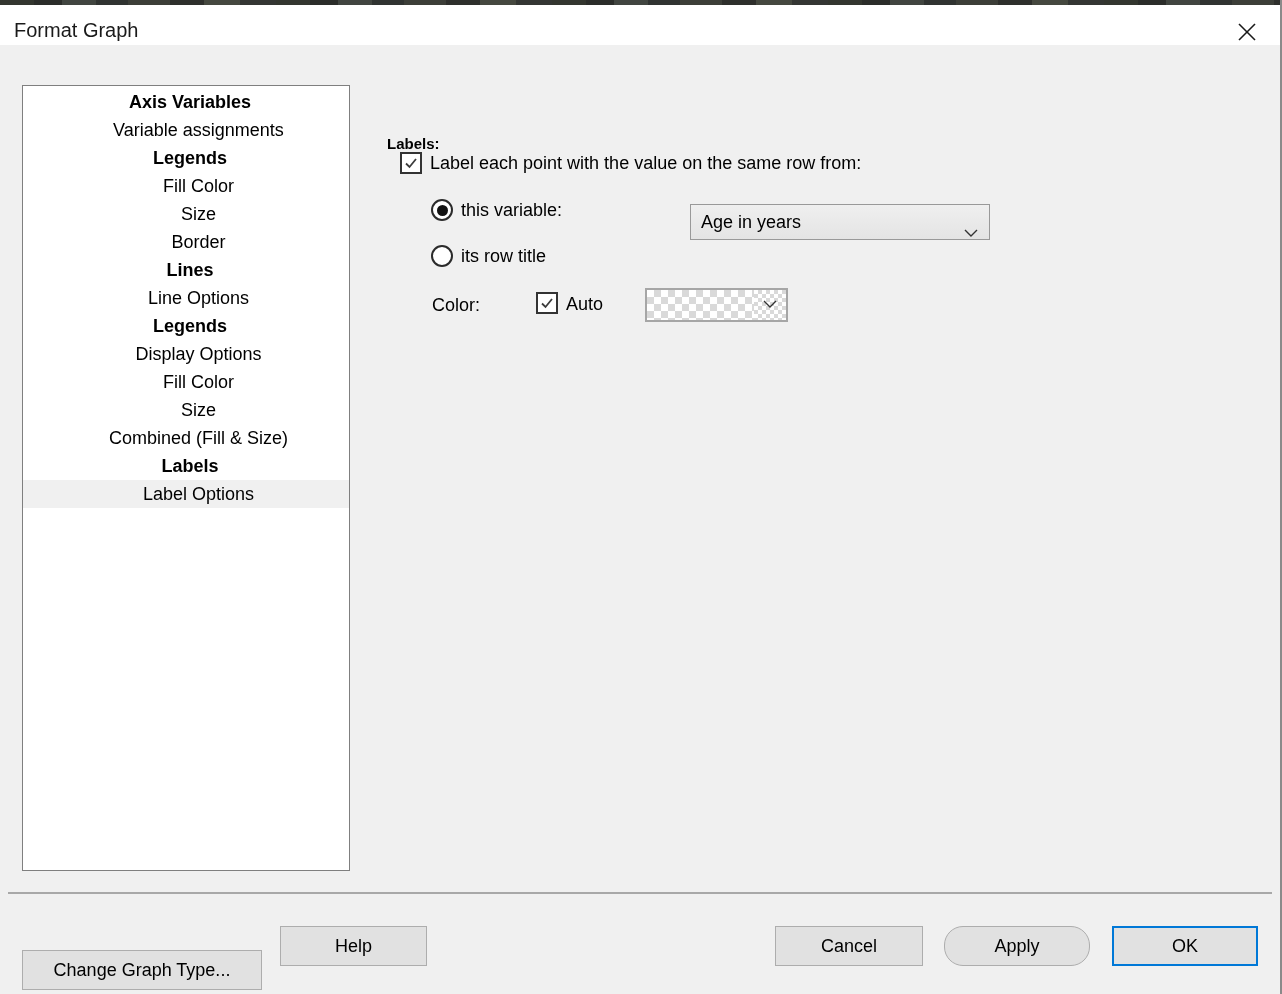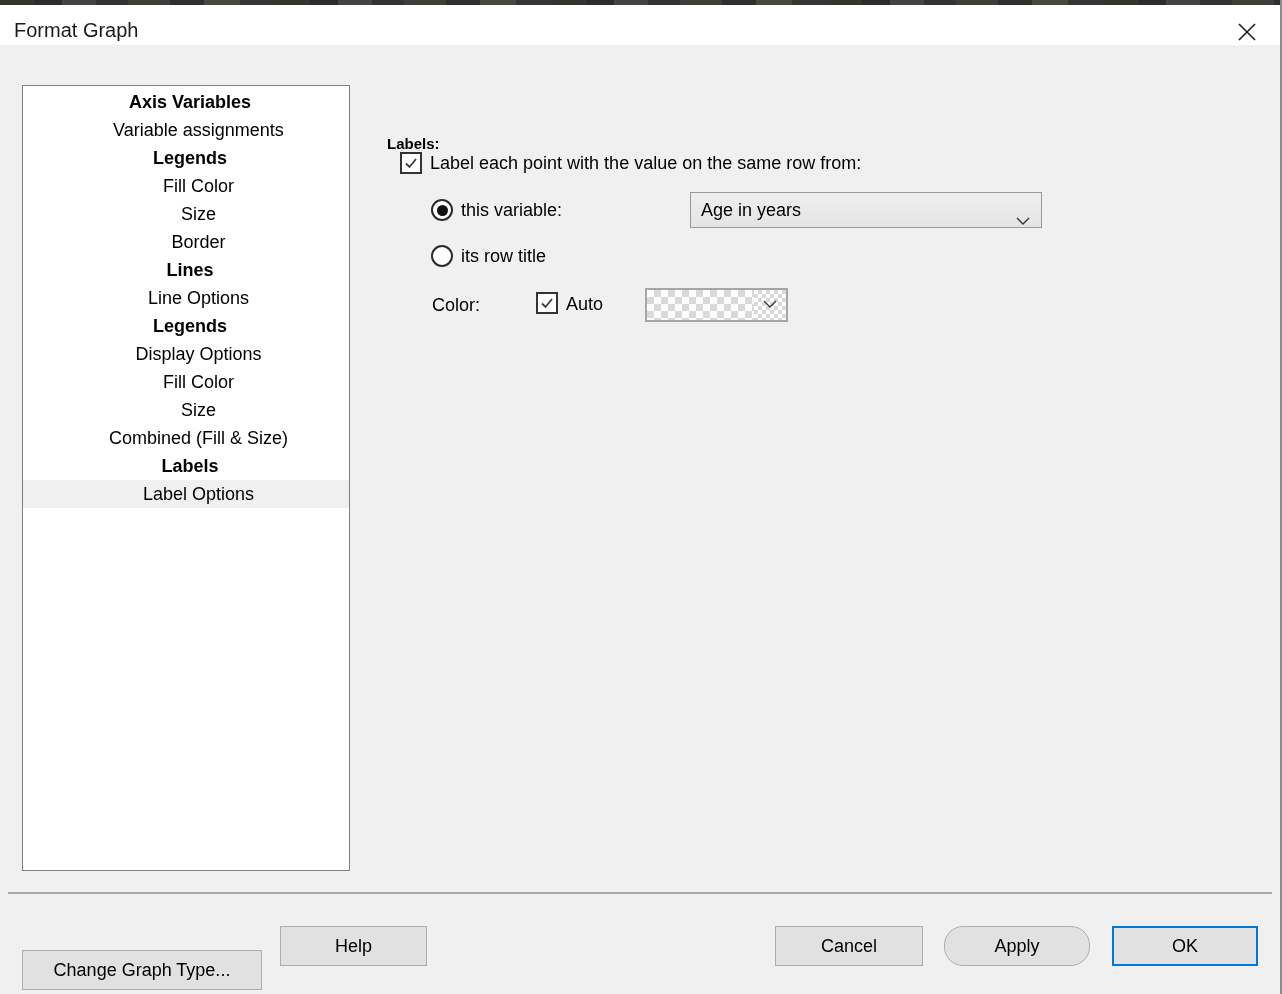--- a/index.html
+++ b/index.html
@@ -72,21 +72,21 @@
     position: absolute; width: 22px; height: 22px;
     background: #fff; border: 2px solid #2b2b2b; border-radius: 50%;
     display: flex; align-items: center; justify-content: center;
     cursor: pointer;
   }
   .radio .dot { display: none; width: 11px; height: 11px; border-radius: 50%; background: #111; }
   .radio.on .dot { display: block; }
   .ctl-label { position: absolute; font-size: 18px; line-height: 25px; white-space: nowrap; }
 
   .combobox {
-    position: absolute; left: 690px; top: 192px; width: 352px; height: 36px;
+    position: absolute; left: 690px; top: 204px; width: 300px; height: 36px;
     background: linear-gradient(#efefef, #e4e4e4);
     border: 1px solid #999999;
     font-size: 18px; line-height: 34px;
     padding-left: 10px; cursor: pointer;
   }
   .combobox .chev {
     position: absolute; right: 10px; top: 11px;
   }
 
   .checker {

